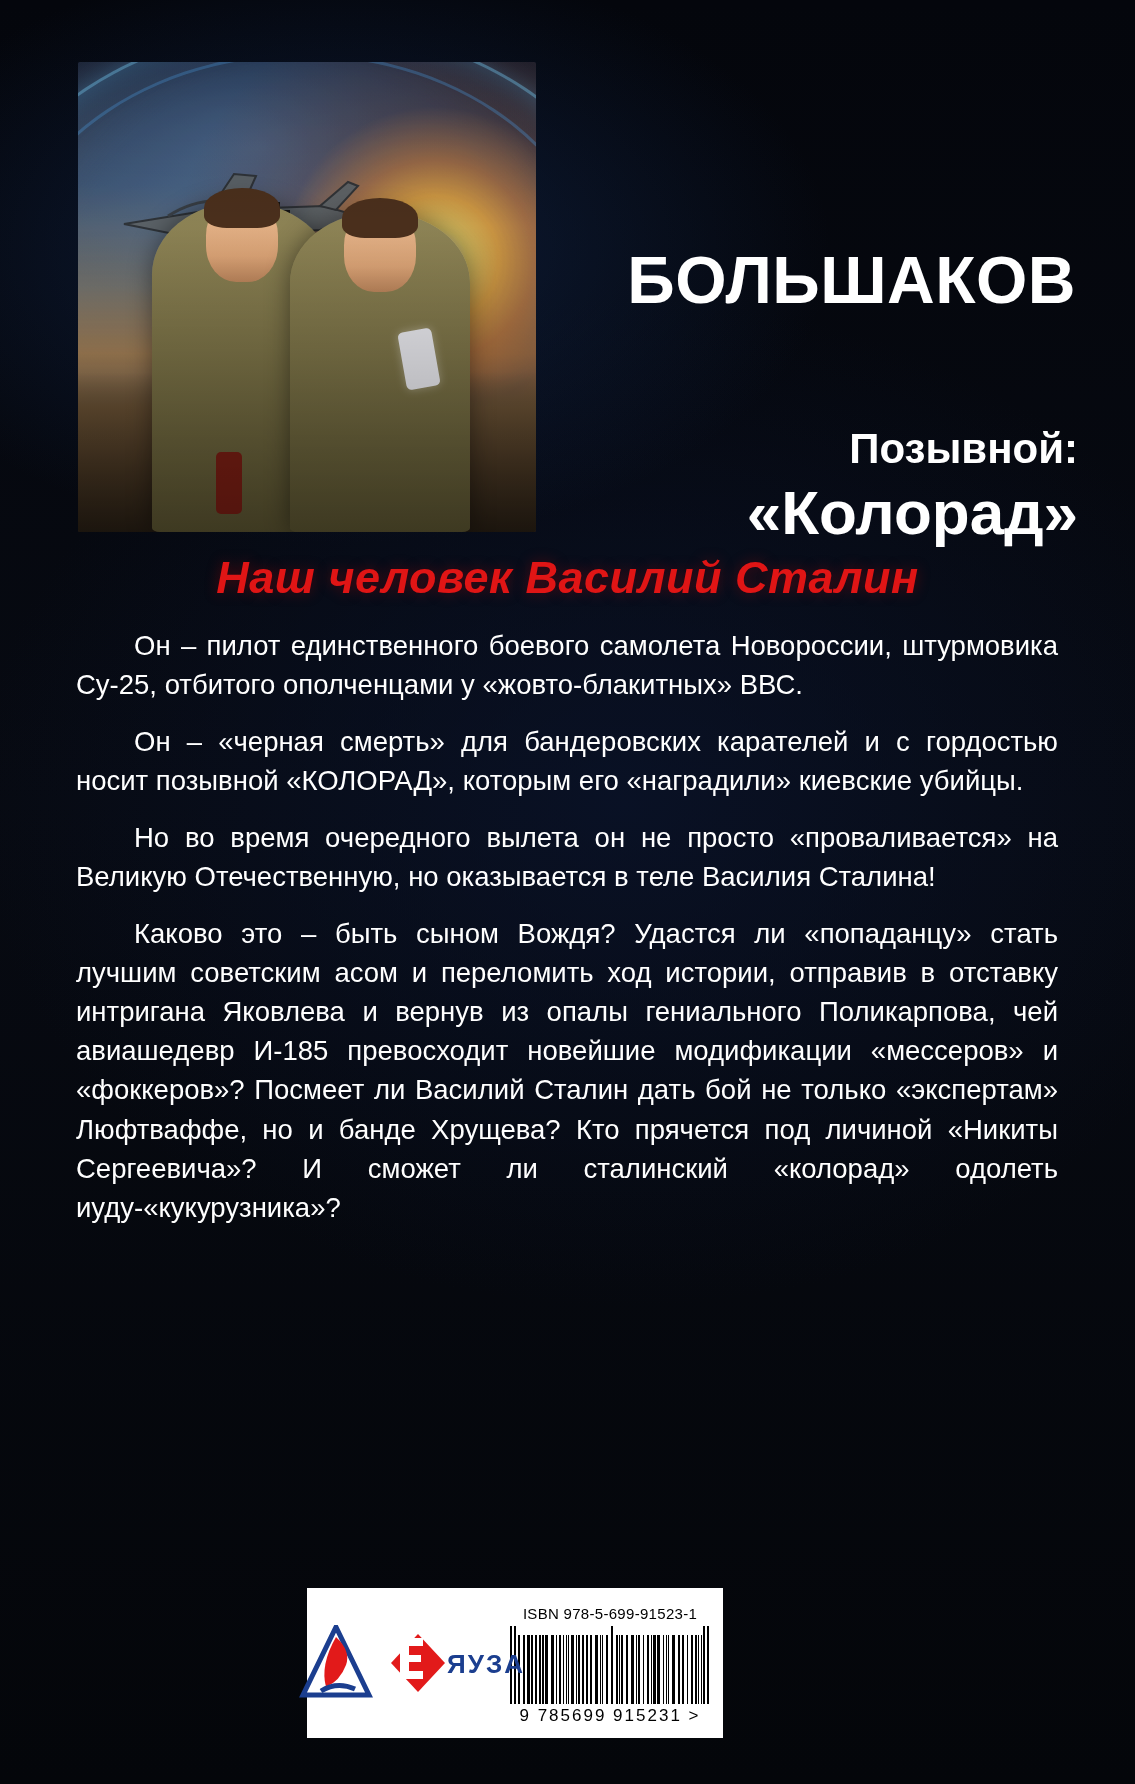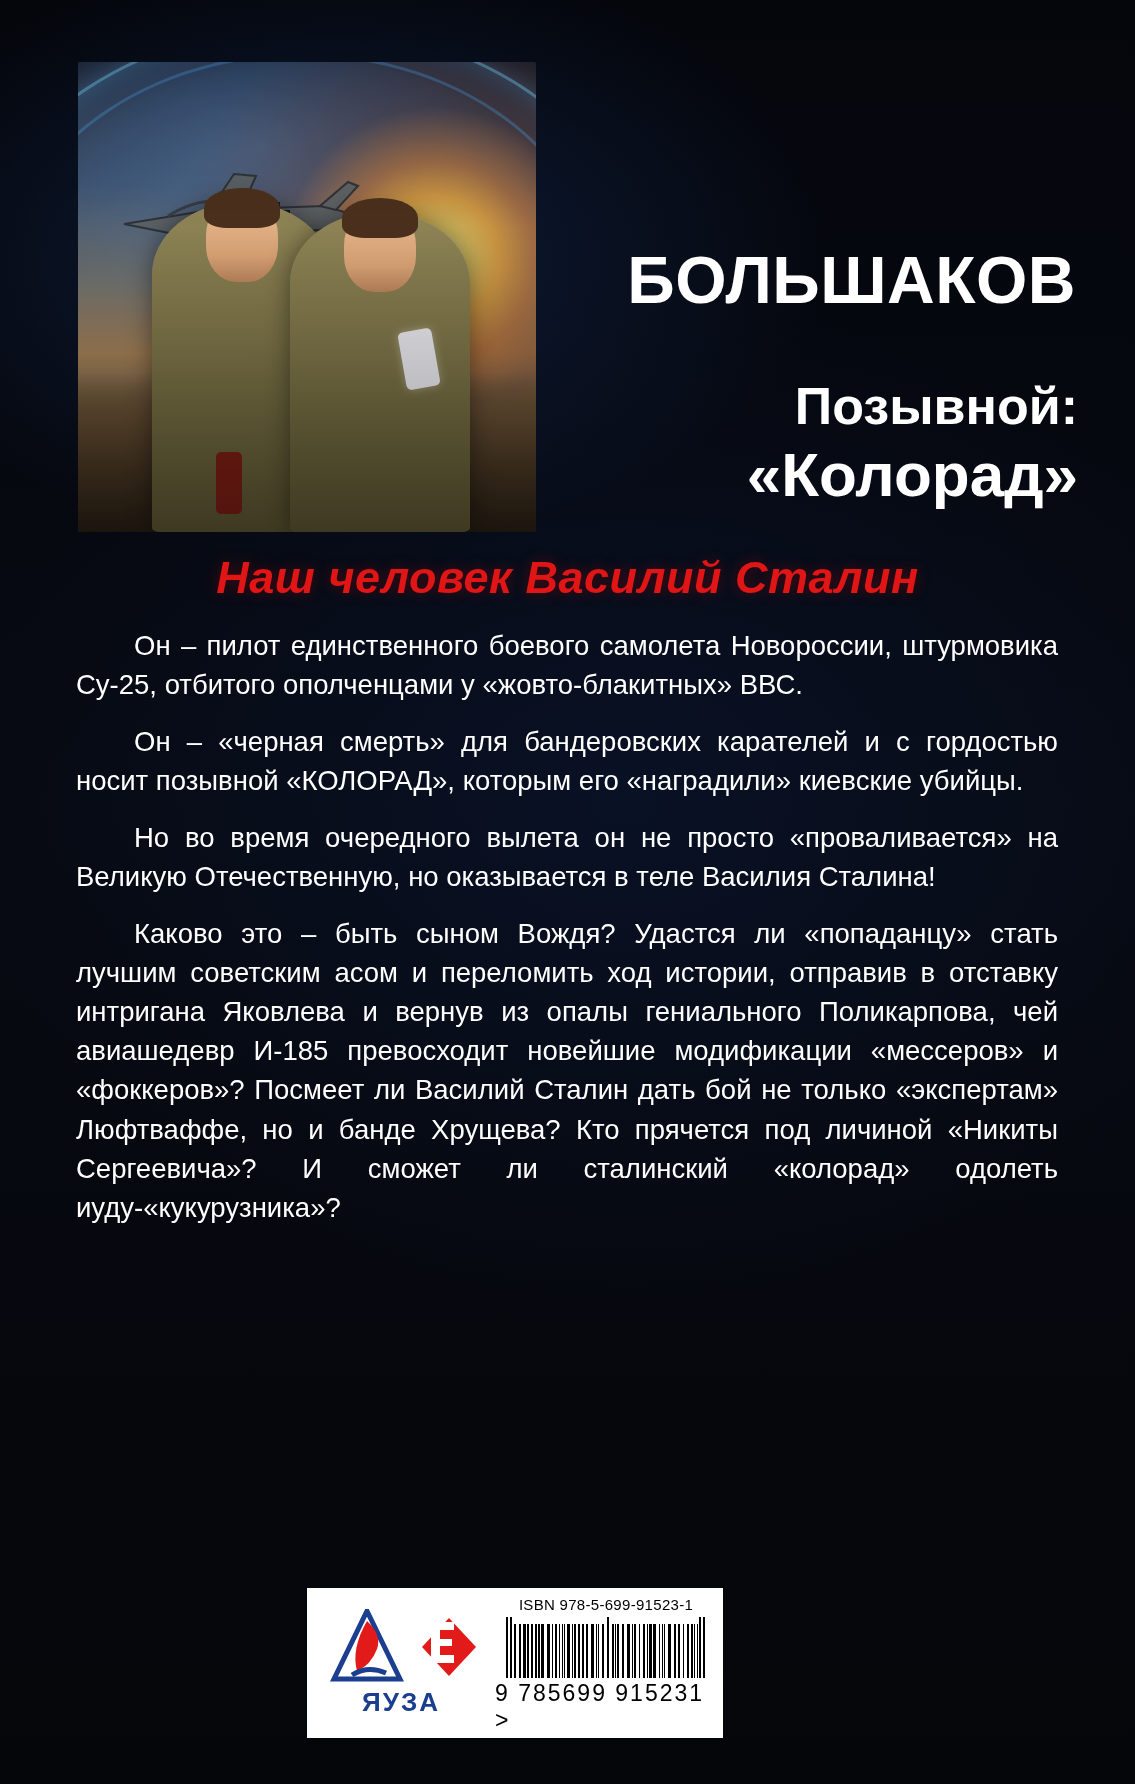--- a/index.html
+++ b/index.html
@@ -182,21 +182,21 @@
   .title-block {
     position: absolute;
     left: 500px;
     top: 380px;
     width: 578px;
     text-align: right;
     color: #ffffff;
     font-weight: 700;
     line-height: 1.02;
   }
-  .title-l1 { font-size: 52px; }
+  .title-l1 { font-size: 42px; margin-top: 48px; }
   .title-l2 { font-size: 62px; margin-top: 10px; }
 
   
   .tagline {
     position: absolute;
     left: 0; right: 0;
     top: 552px;
     text-align: center;
     color: #e01515;
     font-size: 45px;
@@ -231,24 +231,25 @@
     top: 1588px;
     width: 416px;
     height: 150px;
     background: #ffffff;
     display: flex;
     align-items: stretch;
   }
   .pub-logos {
     width: 188px;
     display: flex;
-    flex-direction: column;
+    flex-direction: row;
     align-items: center;
     justify-content: center;
     position: relative;
+    padding-left: 8px;
   }
   .logo-row {
     display: flex;
     align-items: center;
     gap: 10px;
   }
   .yauza-mark { width: 86px; height: 76px; }
   .eksmo-mark {
     width: 58px; height: 62px;
     position: relative;
@@ -282,21 +283,21 @@
     align-items: flex-end;
     gap: 0;
   }
   .barcode span {
     display: block;
     background: #000;
     height: 100%;
   }
   .barcode-digits {
     font-family: "Liberation Sans", sans-serif;
-    font-size: 23px;
+    font-size: 17px;
     letter-spacing: 2px;
     color: #000;
     margin-top: 2px;
   }
 </style>
 </head>
 <body>
 
 <div class="cover">
   <div class="bg-glow"></div>

